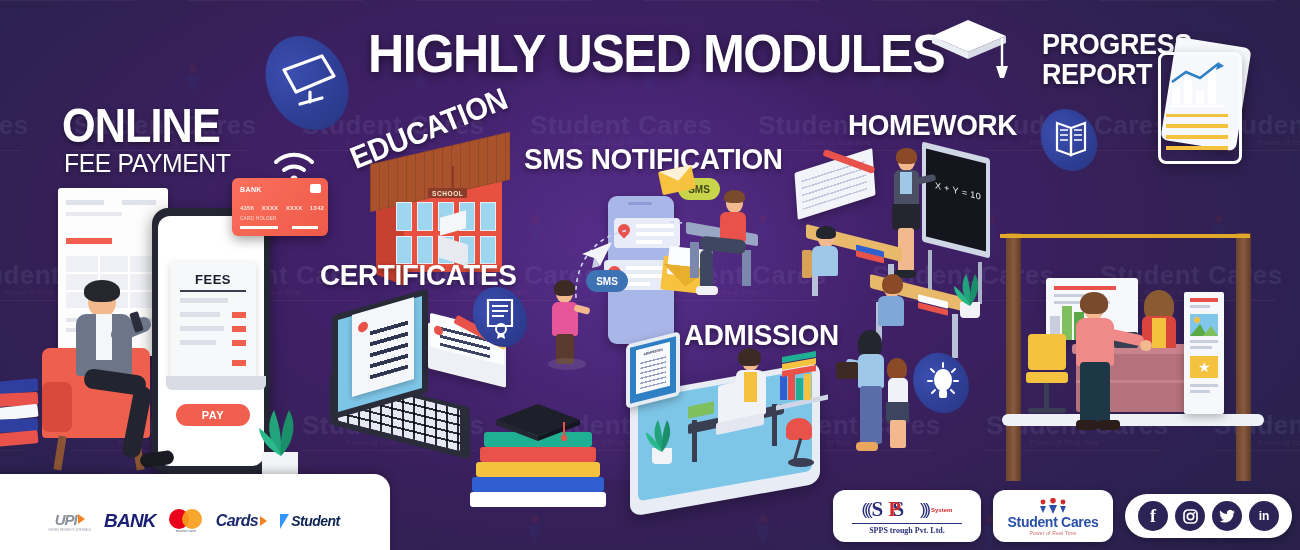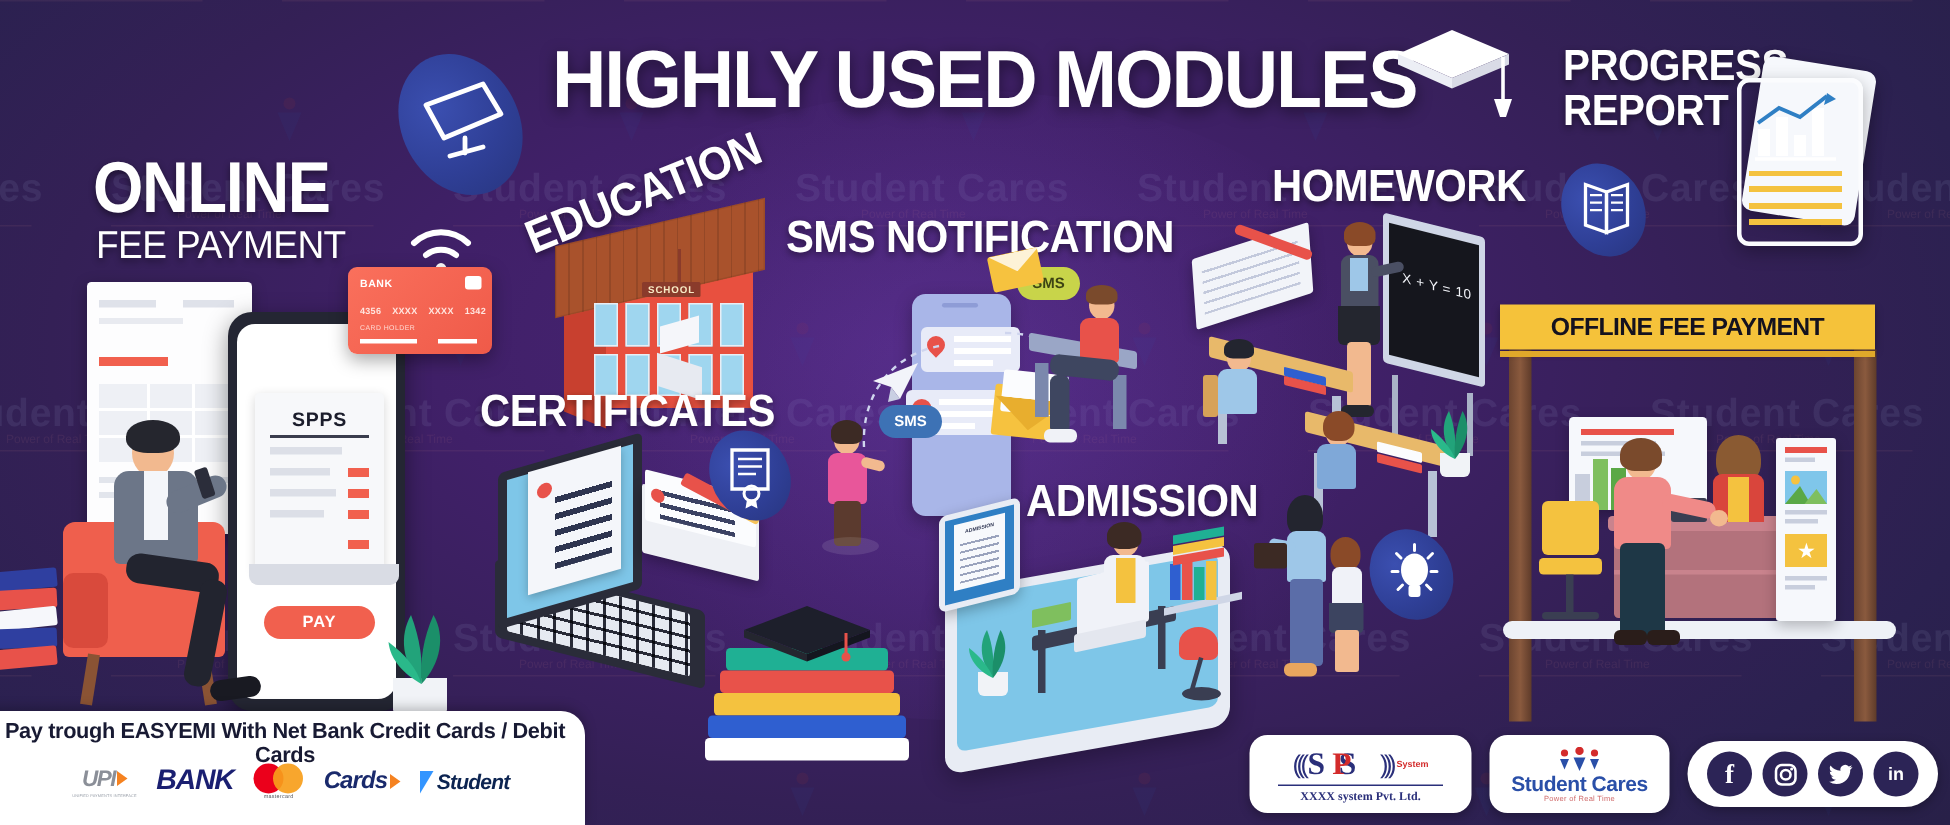--- a/index.html
+++ b/index.html
@@ -244,21 +244,21 @@
   <div class="rect" style="left:66px;top:290px;width:94px;height:2px;background:#fff;"></div>
   <div class="rect" style="left:98px;top:256px;width:2px;height:52px;background:#fff;"></div>
   <div class="rect" style="left:128px;top:256px;width:2px;height:52px;background:#fff;"></div>
   <div class="rect" style="left:66px;top:318px;width:86px;height:4px;background:#e2e5ec;"></div>
   <div class="rect" style="left:66px;top:328px;width:62px;height:4px;background:#e2e5ec;"></div>
 
   <div class="rect" style="left:152px;top:208px;width:118px;height:266px;background:#242633;border-radius:16px;box-shadow:0 5px 16px rgba(0,0,0,.42);"></div>
   <div class="rect" style="left:158px;top:216px;width:106px;height:250px;background:#ffffff;border-radius:12px;"></div>
 
   <div class="rect" style="left:170px;top:262px;width:86px;height:120px;background:#f7f8fa;border-radius:3px;box-shadow:0 2px 7px rgba(0,0,0,.16);"></div>
-  <div style="position:absolute;left:170px;top:272px;width:86px;text-align:center;color:#1b1d2b;font-size:13px;font-weight:700;letter-spacing:.5px;">SPPS</div>
+  <div style="position:absolute;left:170px;top:272px;width:86px;text-align:center;color:#1b1d2b;font-size:13px;font-weight:700;letter-spacing:.5px;">FEES</div>
   <div class="rect" style="left:180px;top:290px;width:66px;height:1.5px;background:#3a3d4d;"></div>
   <div class="rect" style="left:180px;top:298px;width:48px;height:5px;background:#dcdfe7;"></div>
   <div class="rect" style="left:180px;top:312px;width:40px;height:5px;background:#dcdfe7;"></div>
   <div class="rect" style="left:232px;top:312px;width:14px;height:6px;background:#f1604e;"></div>
   <div class="rect" style="left:180px;top:326px;width:44px;height:5px;background:#dcdfe7;"></div>
   <div class="rect" style="left:232px;top:326px;width:14px;height:6px;background:#f1604e;"></div>
   <div class="rect" style="left:180px;top:340px;width:36px;height:5px;background:#dcdfe7;"></div>
   <div class="rect" style="left:232px;top:340px;width:14px;height:6px;background:#f1604e;"></div>
   <div class="rect" style="left:232px;top:360px;width:14px;height:6px;background:#f1604e;"></div>
   <div class="rect" style="left:166px;top:376px;width:100px;height:14px;background:#d9dce4;border-radius:0 0 6px 6px;"></div>
@@ -577,23 +577,20 @@
 
   <div class="ellipseIcon" style="left:1042px;top:108px;width:54px;height:64px;"></div>
   <svg style="position:absolute;left:1052px;top:118px;" width="38" height="42" viewBox="0 0 38 42">
     <path d="M19,10 L5,5 L5,32 L19,37 Z" fill="none" stroke="#fff" stroke-width="2.2"></path>
     <path d="M19,10 L33,5 L33,32 L19,37 Z" fill="none" stroke="#fff" stroke-width="2.2"></path>
     <path d="M8,12 H16 M8,17 H16 M8,22 H16 M22,12 H30 M22,17 H30 M22,22 H30" stroke="#fff" stroke-width="1.5"></path>
   </svg>
 
   <div class="post" style="left:1006px;top:233px;height:248px;"></div>
   <div class="post" style="left:1236px;top:233px;height:248px;"></div>
-  <div id="offBanner">
-    <span>OFFLINE FEE PAYMENT</span>
-  </div>
   <div id="offUnderline"></div>
 
   <div class="rect" style="left:1002px;top:414px;width:262px;height:12px;background:#eef1f7;border-radius:6px;"></div>
   <div style="position:absolute;left:1046px;top:278px;width:92px;height:62px;background:#f6f8fc;border-radius:3px;box-shadow:0 3px 9px rgba(0,0,0,.25);"></div>
   <div class="rect" style="left:1054px;top:286px;width:62px;height:4px;background:#e8524a;"></div>
   <div class="rect" style="left:1054px;top:294px;width:50px;height:3px;background:#c8cedd;"></div>
   <div class="rect" style="left:1054px;top:301px;width:56px;height:3px;background:#c8cedd;"></div>
   <div class="rect" style="left:1050px;top:316px;width:10px;height:24px;background:#c8cedd;"></div>
   <div class="rect" style="left:1062px;top:306px;width:10px;height:34px;background:#7fbf5e;"></div>
   <div class="rect" style="left:1074px;top:312px;width:10px;height:28px;background:#5aa846;"></div>
@@ -632,21 +629,20 @@
     <polygon points="13,22 21,12 28,22" fill="#7fbf5e"></polygon>
   </svg>
   <div class="rect" style="left:1190px;top:340px;width:28px;height:3px;background:#c8cedd;"></div>
   <div class="rect" style="left:1190px;top:346px;width:22px;height:3px;background:#c8cedd;"></div>
   <div class="rect" style="left:1190px;top:356px;width:28px;height:22px;background:#f4c23f;"></div>
   <div style="position:absolute;left:1198px;top:360px;width:0;height:0;color:#fff;font-size:14px;line-height:14px;">★</div>
   <div class="rect" style="left:1190px;top:384px;width:28px;height:3px;background:#c8cedd;"></div>
   <div class="rect" style="left:1190px;top:390px;width:20px;height:3px;background:#c8cedd;"></div>
 
   <div id="payBar">
-    <div id="payText">Pay trough EASYEMI With Net Bank Credit Cards / Debit Cards</div>
     <div id="payLogos">
 
       <div class="logoChip" style="flex-direction:column;gap:1px;">
         <div style="display:flex;align-items:center;">
           <span style="color:#8b8f98;font-size:15px;font-weight:700;font-style:italic;letter-spacing:-1px;">UPI</span>
           <span style="display:inline-block;width:0;height:0;border-left:7px solid #f58220;border-top:5px solid transparent;border-bottom:5px solid transparent;margin-left:1px;"></span>
         </div>
         <span style="color:#9aa0aa;font-size:2.6px;letter-spacing:.1px;">UNIFIED PAYMENTS INTERFACE</span>
       </div>
 
@@ -678,21 +674,21 @@
 
     <div class="badge" style="width:148px;height:52px;flex-direction:column;gap:0;">
       <div style="display:flex;align-items:center;justify-content:center;gap:2px;height:26px;">
         <span style="color:#2a2f7a;font-size:17px;letter-spacing:-3px;">(((</span>
         <span style="color:#2a2f7a;font-size:21px;font-weight:700;font-family:'Liberation Serif',serif;letter-spacing:2px;">S S</span>
         <span style="color:#d32b2b;font-size:21px;font-weight:700;font-family:'Liberation Serif',serif;margin-left:-20px;">P</span>
         <span style="color:#2a2f7a;font-size:17px;letter-spacing:-3px;margin-left:17px;">)))</span>
         <span style="color:#d32b2b;font-size:6px;font-weight:700;margin-left:1px;">System</span>
       </div>
       <div style="width:110px;height:1.4px;background:#2a2f7a;"></div>
-      <span style="color:#2a2f7a;font-size:8px;font-weight:700;font-family:'Liberation Serif',serif;margin-top:2px;">XXXX system Pvt. Ltd.</span>
+      <span style="color:#2a2f7a;font-size:8px;font-weight:700;font-family:'Liberation Serif',serif;margin-top:2px;">SPPS trough Pvt. Ltd.</span>
     </div>
 
     <div class="badge" style="width:120px;height:52px;flex-direction:column;gap:0;">
       <svg width="34" height="16" viewBox="0 0 34 16" style="margin-top:2px;">
         <circle cx="7" cy="4" r="2.4" fill="#d32b2b"></circle>
           <path d="M4,8 L7,15 L10,8Z" fill="#2a4fa8"></path>
         <circle cx="17" cy="2.6" r="2.8" fill="#d32b2b"></circle>
           <path d="M13,7 L17,16 L21,7Z" fill="#2a4fa8"></path>
         <circle cx="27" cy="4" r="2.4" fill="#d32b2b"></circle>
           <path d="M24,8 L27,15 L30,8Z" fill="#2a4fa8"></path>

